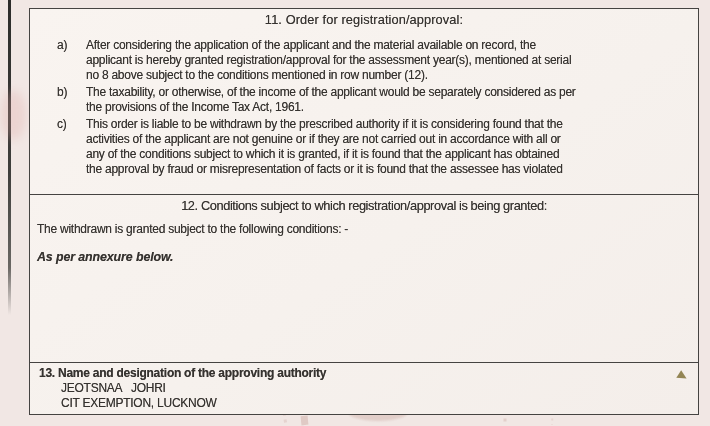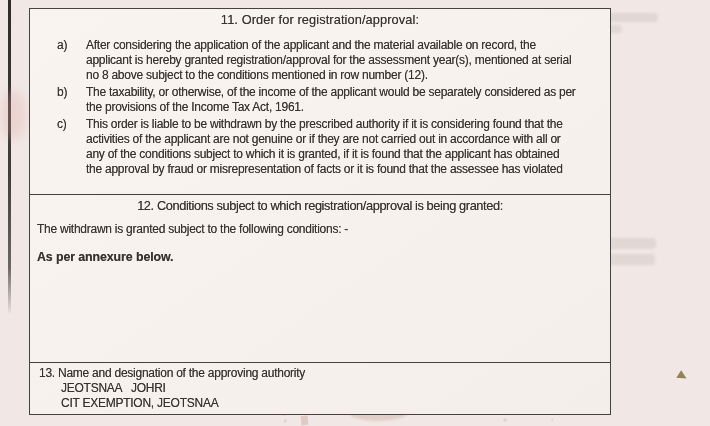--- a/index.html
+++ b/index.html
@@ -17,21 +17,21 @@
     position: absolute; left: 8px; top: 0; width: 3px; height: 315px;
     background: linear-gradient(to bottom, #2c2c2a 0%, #3f3e3c 55%, #6a6764 85%, rgba(110,106,102,0) 100%);
   }
   .pink-blotch {
     position: absolute; left: 1px; top: 90px; width: 25px; height: 50px;
     background: rgba(224,166,160,0.28); border-radius: 50%; filter: blur(4px);
   }
 
   
   .doc-box {
-    position: absolute; left: 29px; top: 8px; width: 582px; height: 407px;
+    position: absolute; left: 29px; top: 8px; width: 670px; height: 407px;
     border: 1.6px solid #454341;
     background: linear-gradient(145deg, #f9f4f0 0%, #f6f1ed 55%, #f4eeea 100%);
   }
   .divider {
     position: absolute; left: 0; width: 100%; height: 0;
     border-top: 1.6px solid #454341;
   }
   .d1 { top: 185px; }
   .d2 { top: 353px; }
 
@@ -46,23 +46,23 @@
   }
   .t11 { top: 3px; }
   .t12 { top: 189px; letter-spacing: -0.4px; }
 
   .item { position: absolute; left: 0; }
   .item-label { position: absolute; left: 27px; top: 0; }
   .item-lines { position: absolute; left: 56px; top: 0; }
   .ia { top: 29px; } .ib { top: 76px; } .ic { top: 108px; }
 
   .intro12 { position: absolute; left: 7px; top: 213px; }
-  .annex12 { position: absolute; left: 7px; top: 241px; font-weight: bold; font-size: 12.4px; letter-spacing: -0.1px; }
+  .annex12 { position: absolute; left: 7px; top: 241px; font-weight: bold; font-size: 12.4px; letter-spacing: -0.1px; font-style: italic; }
 
-  .heading13 { position: absolute; left: 9px; top: 357px; }
+  .heading13 { position: absolute; left: 9px; top: 357px; font-weight: bold; }
   .name13 { position: absolute; left: 31px; top: 372px; white-space: pre; }
   .desig13 { position: absolute; left: 31px; top: 387px; }
 
   
   .smudge {
     position: absolute; border-radius: 4px;
     background: rgba(125,118,114,0.14); filter: blur(1.6px);
   }
   .s1 { left: 186px; top: 20px;  width: 64px;  height: 10px; }
   .s2 { left: 538px; top: 13px;  width: 120px; height: 9px;  }
@@ -152,19 +152,19 @@
     <div class="divider d1"></div>
 
     <div class="row-title t12 scan-text">12. Conditions subject to which registration/approval is being granted:</div>
     <div class="intro12 scan-text">The withdrawn is granted subject to the following conditions: -</div>
     <div class="annex12 scan-text">As per annexure below.</div>
 
     <div class="divider d2"></div>
 
     <div class="heading13 scan-text">13. Name and designation of the approving authority</div>
     <div class="name13 scan-text">JEOTSNAA   JOHRI</div>
-    <div class="desig13 scan-text">CIT EXEMPTION, JEOTSNAA</div>
+    <div class="desig13 scan-text">CIT EXEMPTION, LUCKNOW</div>
 
   </div>
 
   <div class="pointer-mark"></div>
 
 </div>
 
 </body></html>

